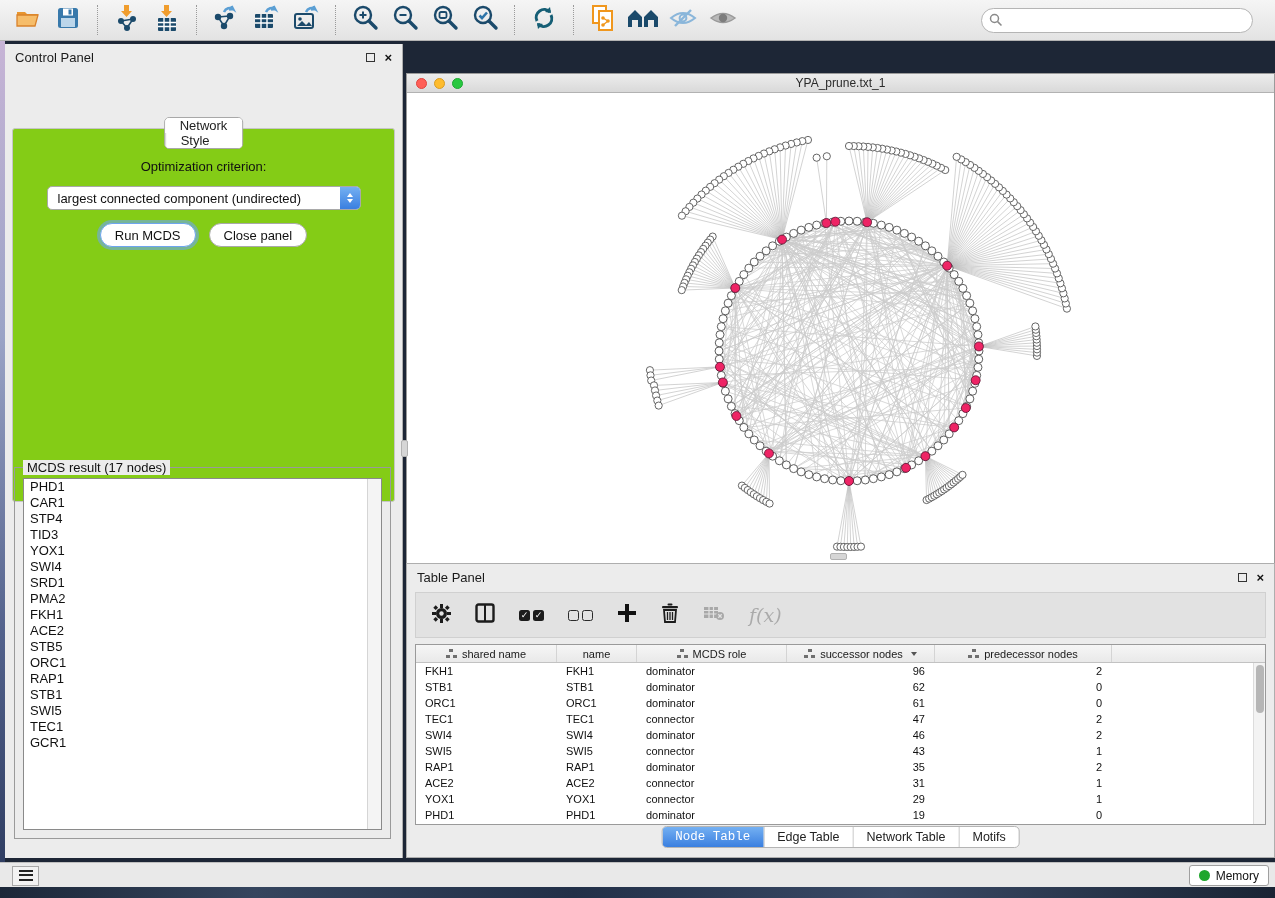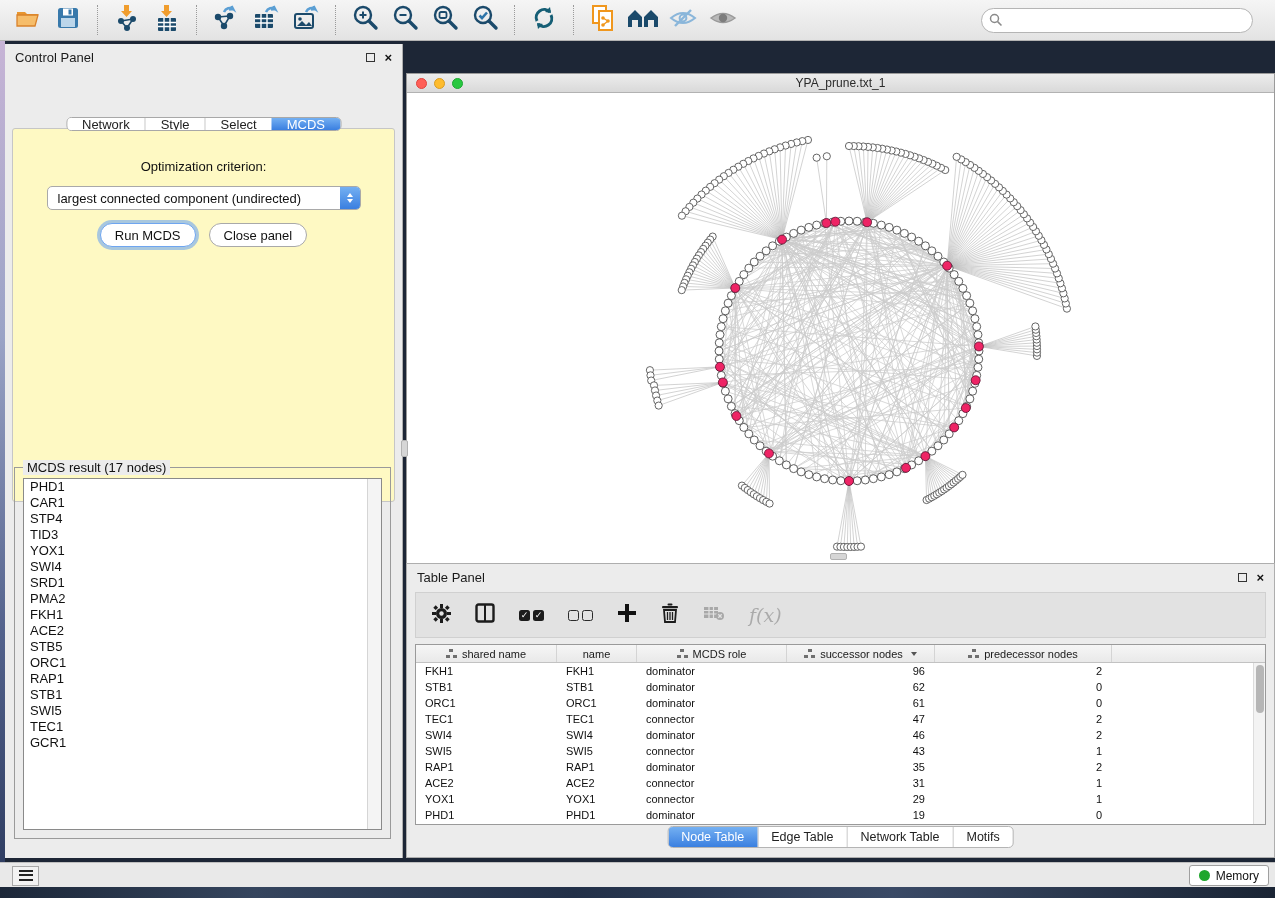--- a/index.html
+++ b/index.html
@@ -26,28 +26,28 @@
 
   
   .control-panel { position:absolute; left:5px; top:44px; width:398px; height:814px;
     background:#ececec; border-right:1px solid #aeaeae; }
   .panel-header { height:26px; display:flex; align-items:center; padding:0 10px; font-size:13px; color:#1a1a1a; }
   .panel-header .hdr-icons { margin-left:auto; display:flex; gap:9px; align-items:center; }
   .float-icon { width:9px; height:9px; border:1.5px solid #333; display:inline-block; }
   .close-x { font-weight:bold; font-size:13px; color:#111; line-height:9px; }
 
   .seg-tabs { position:absolute; top:73px; left:50%; transform:translateX(-50%);
-    display:flex; height:14px; background:#fff; border:1px solid #a8a8a8; border-radius:5px; overflow:hidden;
-    font-size:13px; z-index:3; }
+    display:flex; height:32px; background:#fff; border:1px solid #a8a8a8; border-radius:5px; overflow:hidden;
+    font-size:13px; z-index:3;flex-direction:column; }
   .seg { padding:0 15px; display:flex; align-items:center; color:#222; border-left:1px solid #c9c9c9; background:#fff; }
   .seg:first-child { border-left:none; }
   .seg.sel { background:linear-gradient(var(--accent-light),var(--accent)); color:#fff; border-left:none; }
 
   .tab-content { position:absolute; left:7px; right:7px; top:84px; height:374px;
-    background:#fef9c3; border:1px solid #c6c6c6; border-radius:3px; }
+    background:#84cc16; border:1px solid #c6c6c6; border-radius:3px; }
   .opt-label { text-align:center; margin-top:30px; font-size:13px; color:#111; }
   .dropdown { position:relative; width:314px; height:24px; margin:12px auto 0; background:#fff;
     border:1px solid #a9a9a9; border-radius:5px; font-size:13px; color:#111;
     display:flex; align-items:center; padding-left:10px; }
   .dd-cap { position:absolute; right:0; top:0; width:20px; height:22px;
     background:linear-gradient(var(--accent-light),var(--accent)); border-radius:0 4px 4px 0;
     display:flex; flex-direction:column; align-items:center; justify-content:center; gap:2px; }
   .tri-up { width:0; height:0; border-left:3.5px solid transparent; border-right:3.5px solid transparent; border-bottom:4px solid #fff; }
   .tri-dn { width:0; height:0; border-left:3.5px solid transparent; border-right:3.5px solid transparent; border-top:4px solid #fff; }
   .btn-row { display:flex; justify-content:center; gap:13px; margin-top:13px; }
@@ -104,21 +104,21 @@
   .tbody { position:absolute; left:0; right:0; top:18px; bottom:0; }
   .tr { display:grid; grid-template-columns:141px 80px 150px 148px 177px 1fr; height:16px; }
   .td { font-size:11px; line-height:16px; color:#111; padding-left:9px; white-space:nowrap; }
   .td.num { text-align:right; padding-right:10px; }
   .vscroll { position:absolute; right:0; top:18px; bottom:0; width:12px; background:#f3f3f3; border-left:1px solid #dcdcdc; }
   .vthumb { position:absolute; left:1.5px; top:2px; width:8px; height:48px; background:#b6b6b6; border-radius:4px; }
 
   .bottom-tabs { position:absolute; bottom:9px; left:50%; transform:translateX(-50%);
     display:flex; height:22px; background:#fff; border:1px solid #b4b4b4; border-radius:5px; overflow:hidden; font-size:12.5px; }
   .btab { padding:0 13px; display:flex; align-items:center; color:#222; border-left:1px solid #c9c9c9; }
-  .btab:first-child { border-left:none; }
+  .btab:first-child { border-left:none;font-family:Liberation Mono, monospace; }
   .btab.sel { background:linear-gradient(var(--accent-light),var(--accent)); color:#fff; }
 
   
   .status-bar { position:absolute; left:0; top:862px; width:1275px; height:25px;
     background:#e9e9e9; border-top:1px solid #bfbfbf; }
   .list-btn { position:absolute; left:12px; top:2.5px; width:27px; height:20px; background:#f2f2f2;
     border:1px solid #a8a8a8; display:flex; align-items:center; justify-content:center; }
   .list-glyph { width:14px; height:11px;
     background:repeating-linear-gradient(#222 0 2px, transparent 2px 4.5px); }
   .memory-btn { position:absolute; right:6px; top:2px; height:21px; padding:0 9px;

